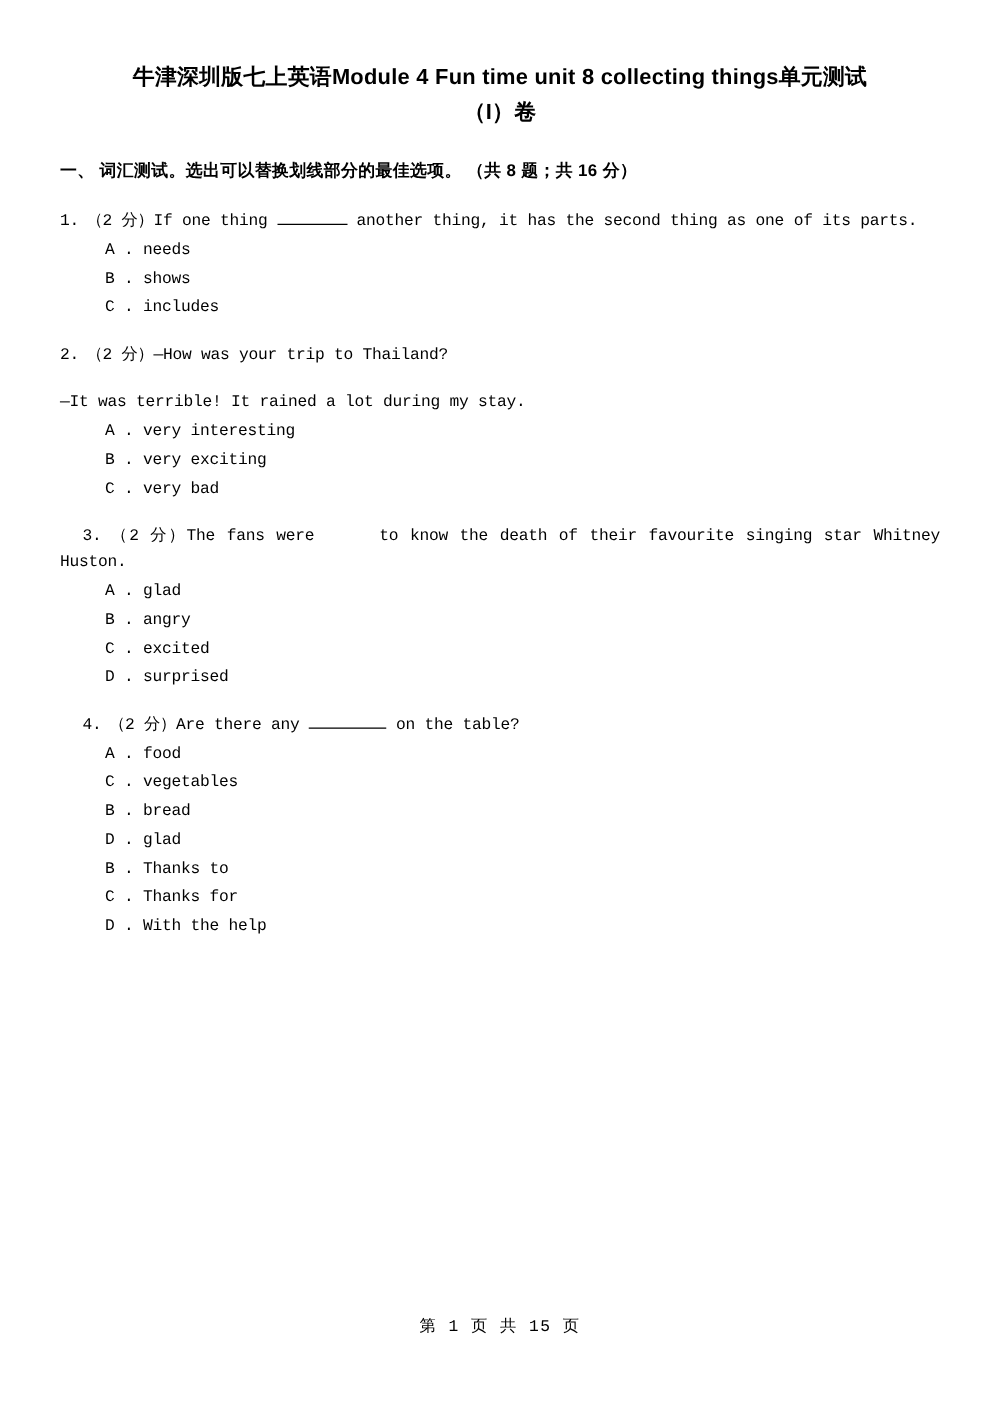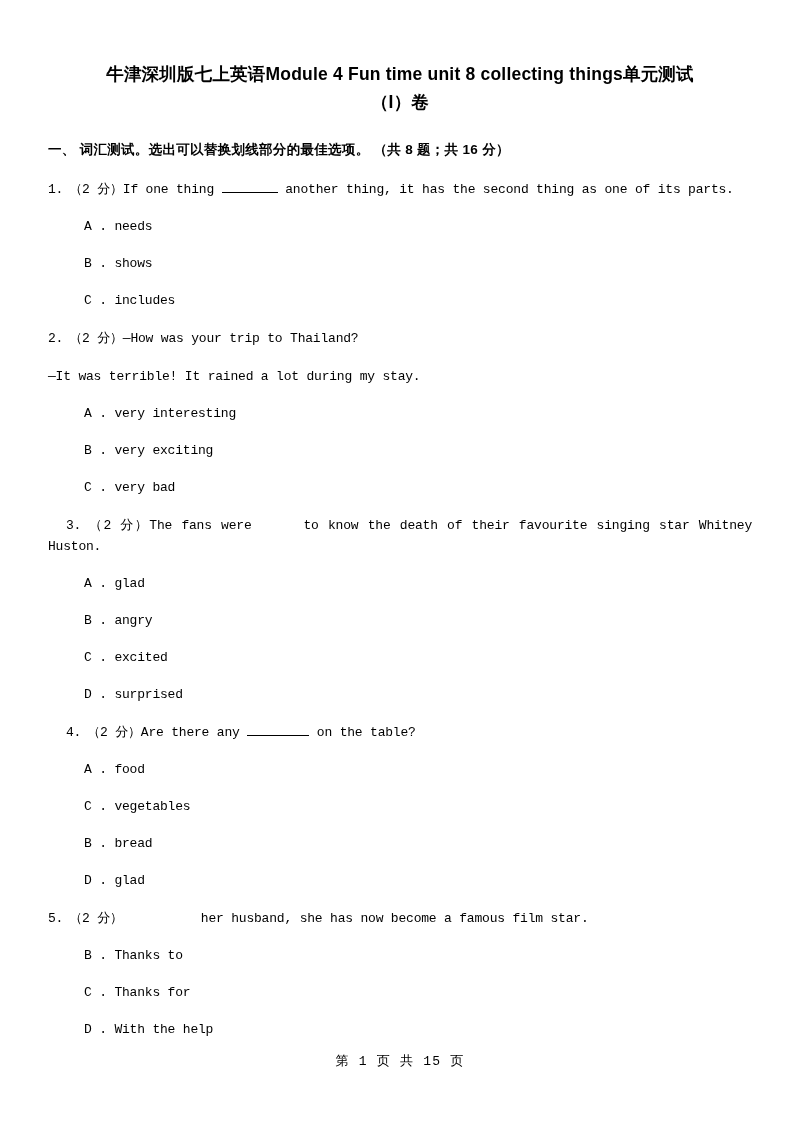--- a/index.html
+++ b/index.html
@@ -13,21 +13,21 @@
     font-family: "Liberation Serif", serif;
     color: #000000;
     position: relative;
     overflow: hidden;
   }
   .page {
     width: 800px;
     height: 1132px;
     position: relative;
     box-sizing: border-box;
-    padding: 16px 48px;
+    padding: 3px 48px;
   }
   .doc-title {
     font-family: "Liberation Sans", sans-serif;
     font-weight: bold;
     font-size: 17.5px;
     text-align: center;
     line-height: 28px;
     letter-spacing: 0.2px;
     margin: 0;
     padding-top: 44px;
@@ -51,21 +51,21 @@
     font-size: 13px;
     font-family: "Liberation Mono", monospace;
     letter-spacing: -0.2px;
     margin-top: 21px;
     line-height: 17px;
   }
   .opt {
     font-size: 13px;
     font-family: "Liberation Mono", monospace;
     letter-spacing: -0.2px;
-    margin-top: 20px;
+    margin-top: 6px;
     margin-left: 36px;
     line-height: 17px;
   }
   .blank {
     display: inline-block;
     border-bottom: 1px solid #000;
     height: 11px;
     vertical-align: baseline;
   }
   .gap {
@@ -123,23 +123,20 @@
   <div class="opt">D . surprised</div>
 
   <div class="q-stem" style="margin-left:18px">
     <span>4.</span><span class="gap" style="width:6px"></span><span>（2 分）</span><span>Are there any </span><span class="blank" style="width:62px"></span><span> on the table?</span>
   </div>
   <div class="opt">A . food</div>
   <div class="opt">C . vegetables</div>
   <div class="opt">B . bread</div>
   <div class="opt">D . glad</div>
 
-  <div class="q-stem">
-    <span>5.</span><span class="gap" style="width:6px"></span><span>（2 分）</span><span class="gap" style="width:78px"></span><span>her husband, she has now become a famous film star.</span>
-  </div>
   <div class="opt">B . Thanks to</div>
   <div class="opt">C . Thanks for</div>
   <div class="opt">D . With the help</div>
 
 
   <div class="footer">第 1 页 共 15 页</div>
 
 </div>
 
 </body></html>

